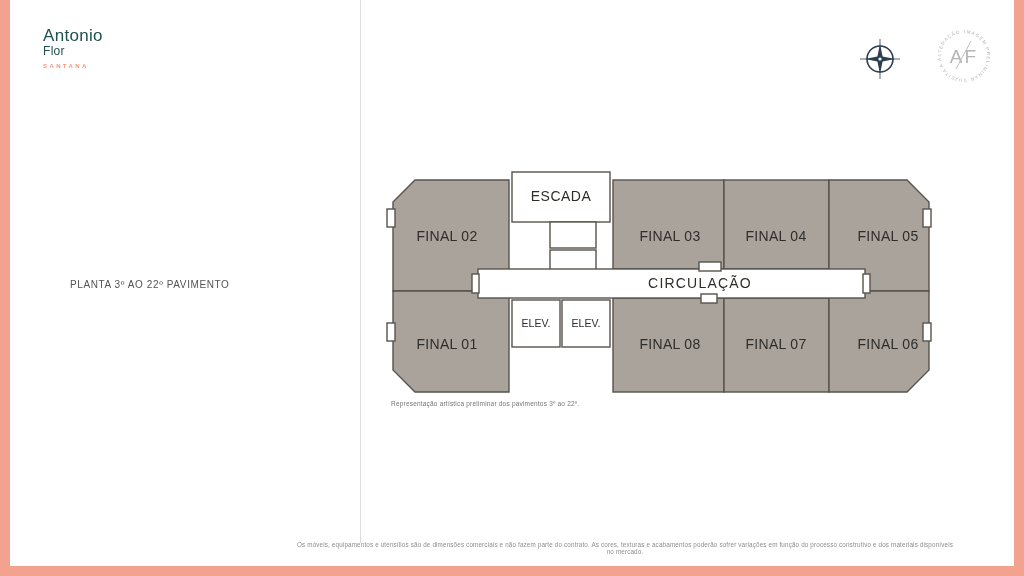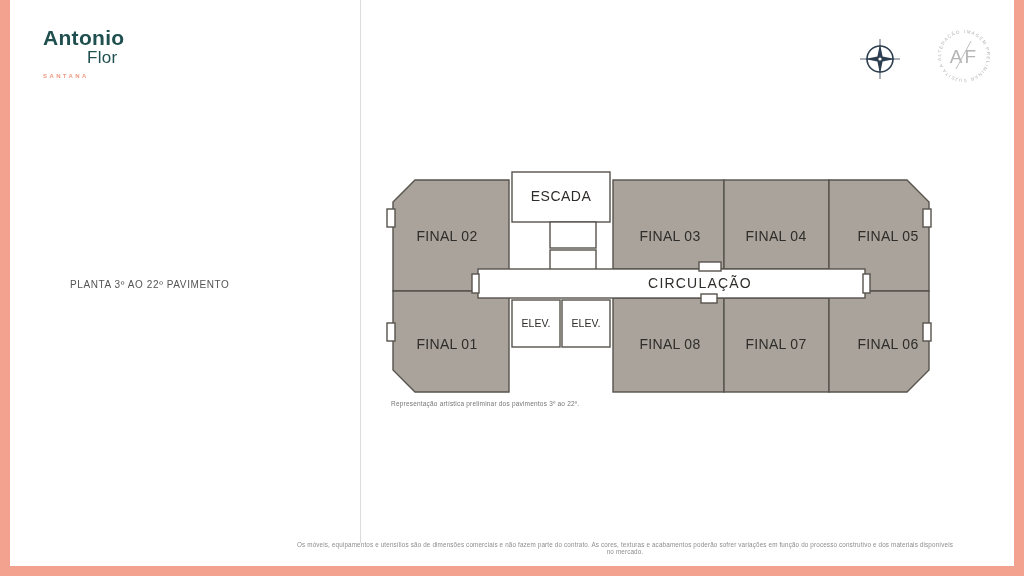--- a/index.html
+++ b/index.html
@@ -19,22 +19,22 @@
 
   .divider {
     position: absolute;
     left: 360px; top: 0;
     width: 1px; height: 543px;
     background: #dcdcdc;
   }
 
   
   .brand { position: absolute; left: 43px; top: 27px; color: #1f4f4e; }
-  .brand .l1 { font-size: 21px; font-weight: 700; line-height: 1.05; letter-spacing: 0.3px; }
-  .brand .l2 { font-size: 17px; font-weight: 400; line-height: 1.05; letter-spacing: 0.3px; margin-left: 44px; }
+  .brand .l1 { font-size: 17px; font-weight: 400; line-height: 1.05; letter-spacing: 0.3px; }
+  .brand .l2 { font-size: 12px; font-weight: 400; line-height: 1.05; letter-spacing: 0.3px; }
   .brand .loc {
     margin-top: 6px;
     font-size: 6px;
     letter-spacing: 2.4px;
     color: #ef9a82;
     font-weight: 700;
   }
 
   .page-title {
     position: absolute;

